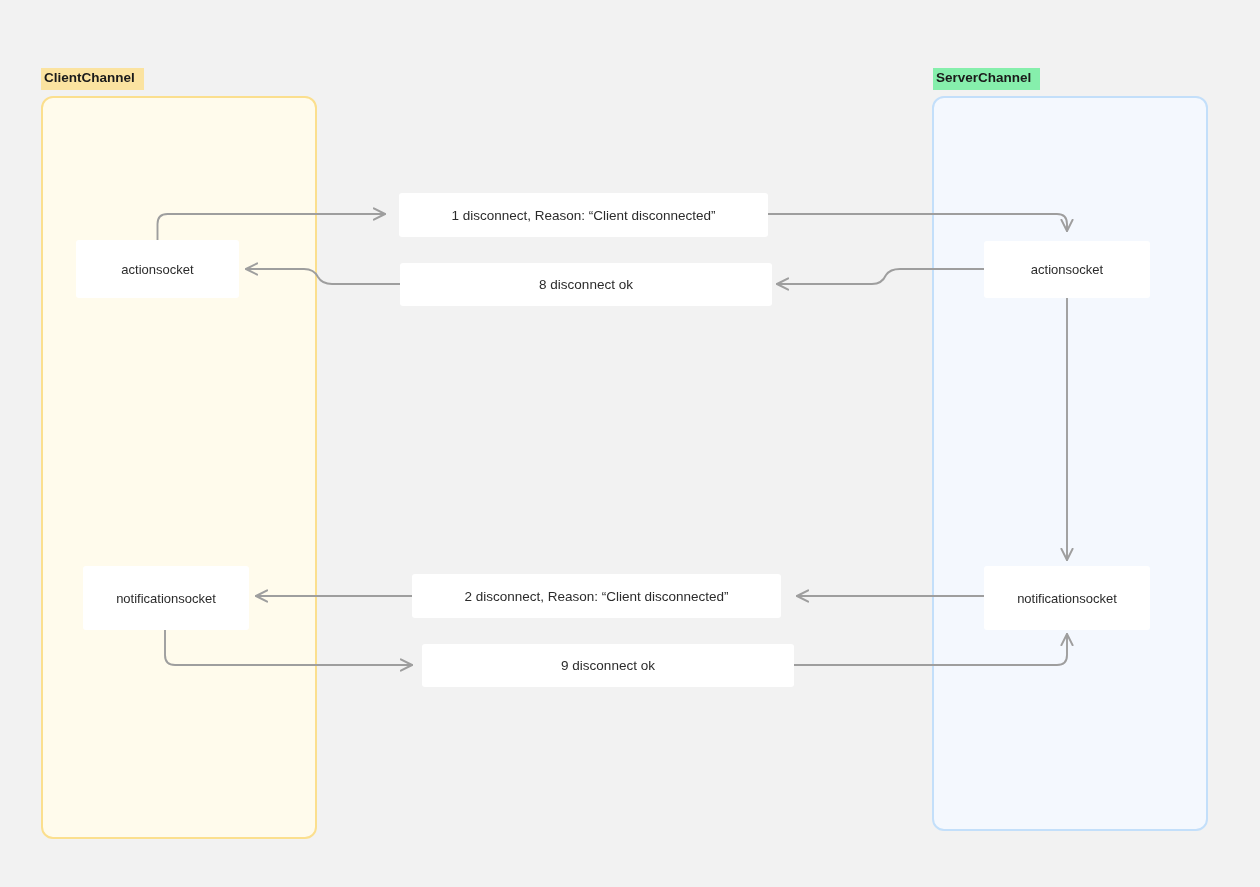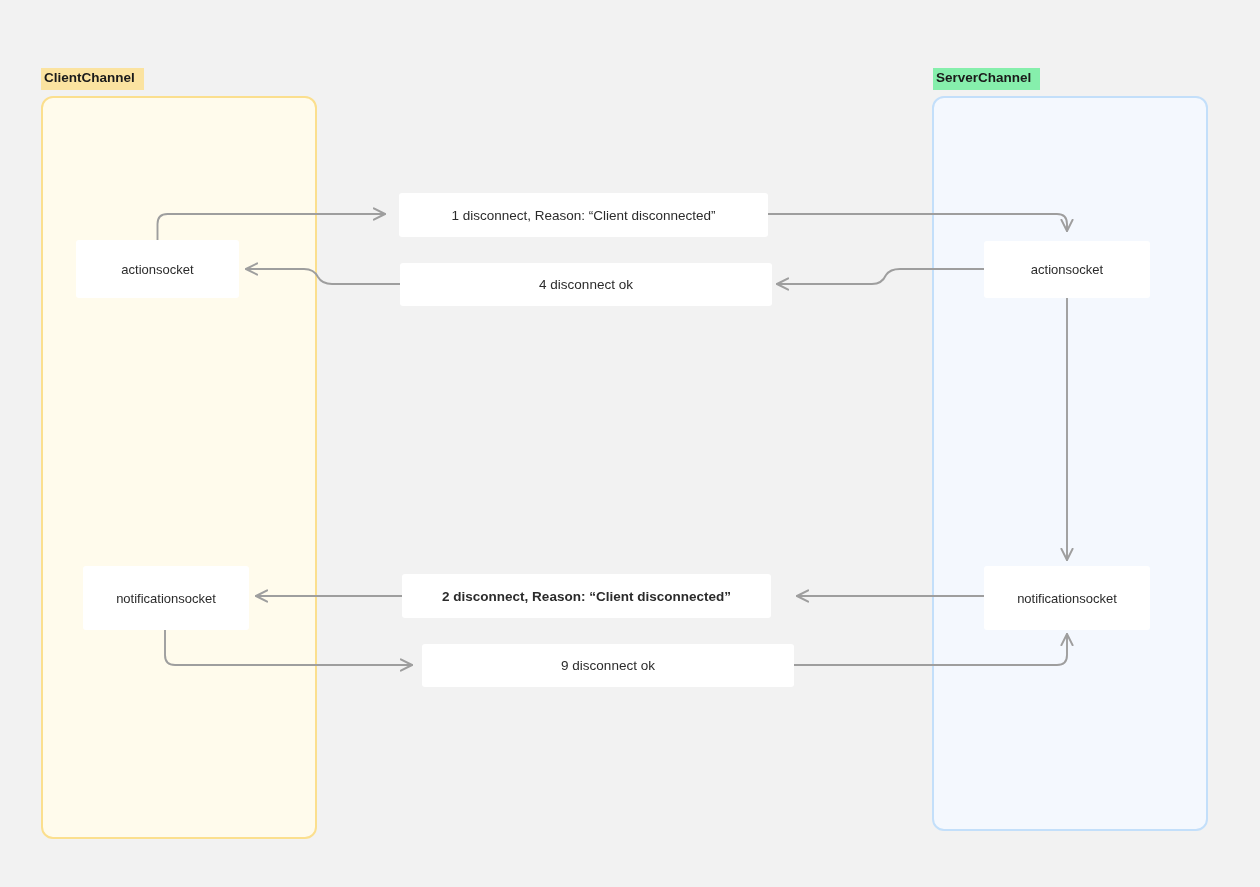--- a/index.html
+++ b/index.html
@@ -141,19 +141,19 @@
   <div class="node" style="left:76px; top:240px; width:163px; height:58px;">actionsocket</div>
 
   <div class="node" style="left:83px; top:566px; width:166px; height:64px;">notificationsocket</div>
 
   <div class="node" style="left:984px; top:241px; width:166px; height:57px;">actionsocket</div>
 
   <div class="node" style="left:984px; top:566px; width:166px; height:64px;">notificationsocket</div>
 
   <div class="msg" style="left:399px; top:193px; width:369px; height:44px;">1 disconnect, Reason: “Client disconnected”</div>
 
-  <div class="msg" style="left:400px; top:263px; width:372px; height:43px;">4 disconnect ok</div>
+  <div class="msg" style="left:400px; top:263px; width:372px; height:43px;">8 disconnect ok</div>
 
-  <div class="msg" style="left:402px; top:574px; width:369px; height:44px;font-weight:bold;">2 disconnect, Reason: “Client disconnected”</div>
+  <div class="msg" style="left:412px; top:574px; width:369px; height:44px;">2 disconnect, Reason: “Client disconnected”</div>
 
   <div class="msg" style="left:422px; top:644px; width:372px; height:43px;">9 disconnect ok</div>
 
 </div>
 
 </body></html>

